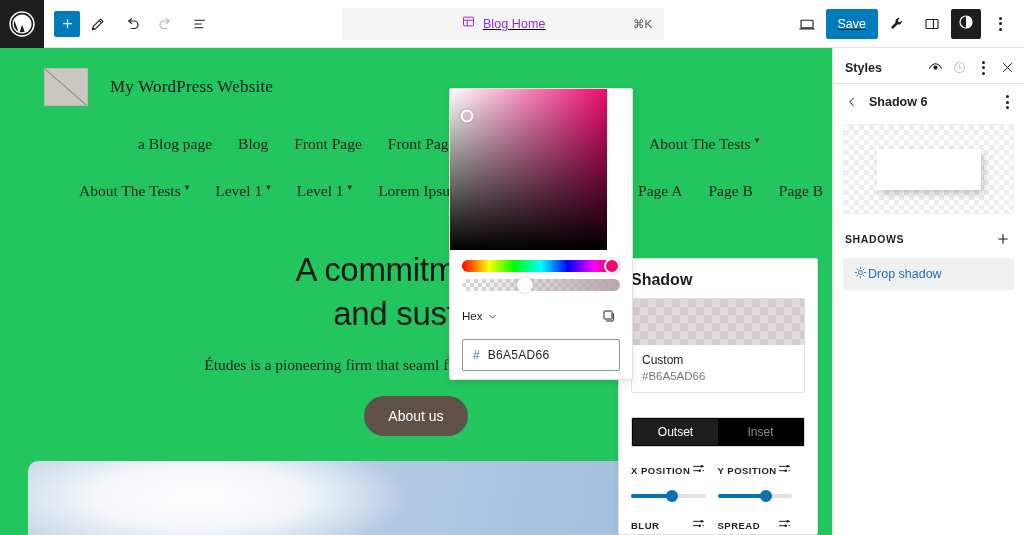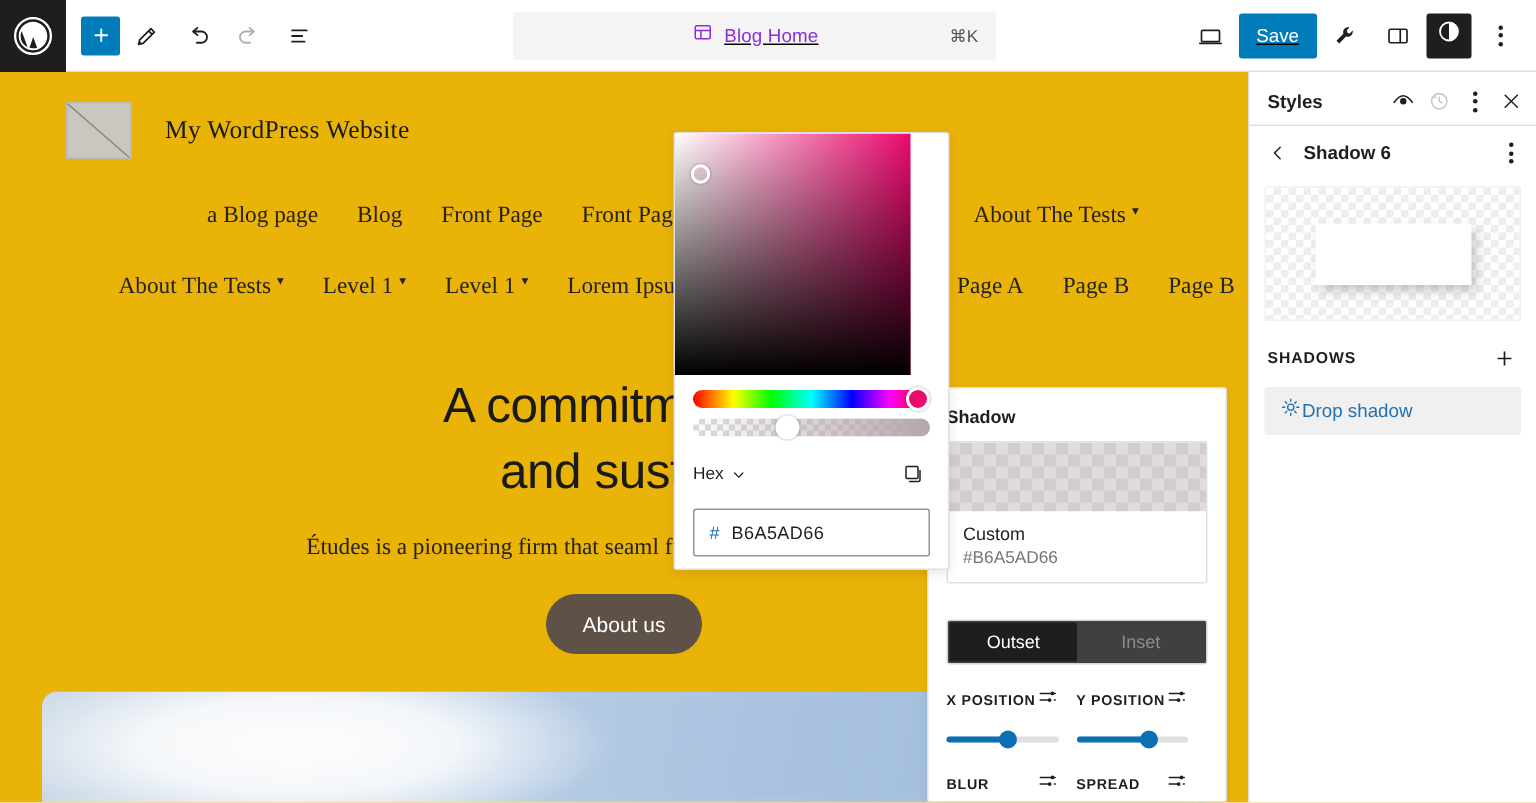--- a/index.html
+++ b/index.html
@@ -50,21 +50,21 @@
   .styles-toggle {
     width: 30px; height: 30px; background: #1e1e1e; border-radius: 2px;
     display: flex; align-items: center; justify-content: center; cursor: pointer;
   }
   .dots { display: flex; flex-direction: column; gap: 2.5px; align-items: center; }
   .dots i { width: 3px; height: 3px; background: #1e1e1e; border-radius: 50%; display: block; }
 
   
   .canvas {
     position: absolute; top: 48px; left: 0; width: 832px; height: 487px;
-    background: #eab308; overflow: hidden;
+    background: #22c55e; overflow: hidden;
   }
   .site-header { padding: 20px 44px 0 44px; display: flex; align-items: center; gap: 22px; }
   .broken-img {
     width: 44px; height: 38px; background: #cac7c0; border: 1px solid #bcb9b2;
     position: relative; overflow: hidden;
   }
   .broken-img:after {
     content:""; position: absolute; left: -4px; top: -4px; width: 66px; height: 1px;
     background: #8b8880; transform: rotate(41deg); transform-origin: 0 0;
   }
@@ -162,37 +162,37 @@
   }
   .shadow-item .label { font-size: 12.5px; color: #2271b1; }
 
   
   .shadow-popover {
     position: absolute; left: 618px; top: 258px; width: 200px; height: 277px;
     background: #fff; border: 1px solid #e0e0e0; border-radius: 2px;
     box-shadow: 0 2px 6px rgba(0,0,0,.08); overflow: hidden;
   }
   .pop-pad { padding: 12px; }
-  .pop-title { font-size: 12px; font-weight: 600; color: #1e1e1e; margin-bottom: 9px; }
+  .pop-title { font-size: 16px; font-weight: 600; color: #1e1e1e; margin-bottom: 9px; }
   .swatch-card { border: 1px solid #e0e0e0; border-radius: 2px; overflow: hidden; }
   .swatch-top {
     height: 46px;
     background-color: rgba(182,165,173,.40);
     background-image:
       linear-gradient(45deg, rgba(0,0,0,.07) 25%, transparent 25%, transparent 75%, rgba(0,0,0,.07) 75%),
       linear-gradient(45deg, rgba(0,0,0,.07) 25%, transparent 25%, transparent 75%, rgba(0,0,0,.07) 75%);
     background-size: 16px 16px; background-position: 0 0, 8px 8px;
   }
   .swatch-meta { padding: 8px 10px 10px 10px; background: #fff; }
   .swatch-name { font-size: 12px; color: #1e1e1e; }
   .swatch-hex { font-size: 11.5px; color: #757575; margin-top: 3px; }
 
   .seg-toggle {
     margin: 12px 12px 0 12px; height: 30px; border: 1px solid #d6d6d6; border-radius: 2px;
-    display: flex; padding: 1px; background: #404040;
+    display: flex; padding: 1px; background: #000000;
   }
   .seg { flex: 1; display: flex; align-items: center; justify-content: center; font-size: 12px; cursor: pointer; border-radius: 1px; }
   .seg.active { background: #1e1e1e; color: #fff; }
   .seg.inactive { color: #8c8c8c; }
 
   .ctrl-grid { display: flex; gap: 12px; padding: 14px 25px 0 12px; }
   .ctrl { flex: 1; }
   .ctrl-head { display: flex; align-items: center; }
   .ctrl-label { font-size: 9.5px; font-weight: 600; letter-spacing: .5px; color: #1e1e1e; flex: 1; }
   .slider { margin-top: 14px; height: 4px; border-radius: 2px; background: #e0e0e0; position: relative; }

